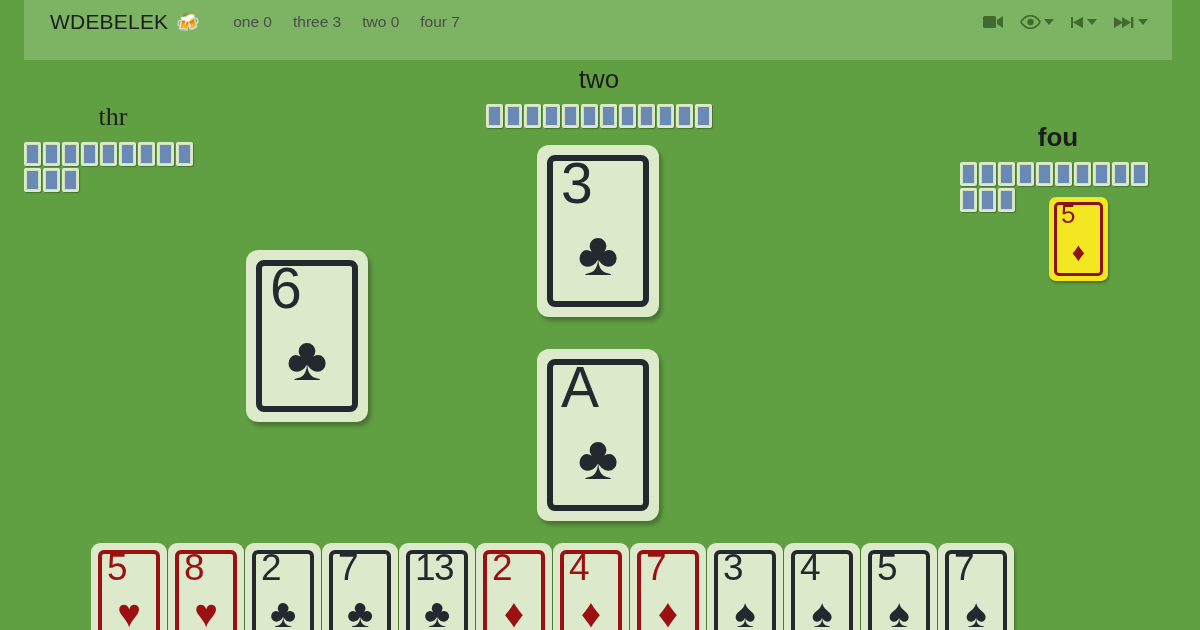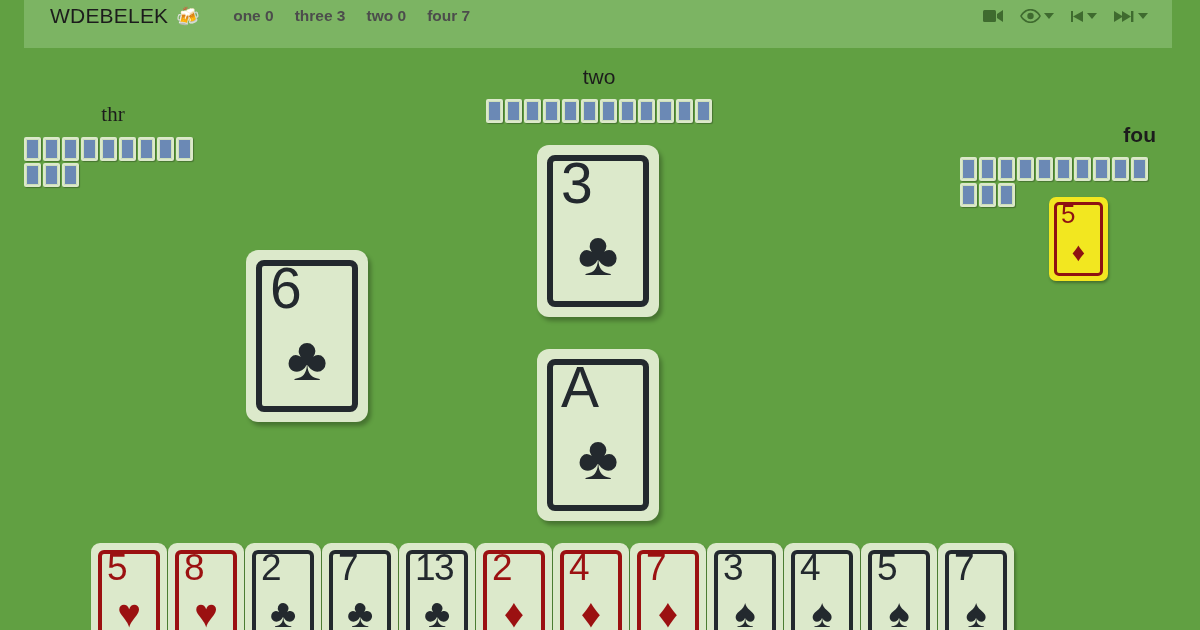--- a/index.html
+++ b/index.html
@@ -12,42 +12,41 @@
   body {
     background: #61a042;
     font-family: "Liberation Sans", sans-serif;
     position: relative;
   }
 
   
   #navbar {
     position: absolute;
     left: 24px; top: 0;
-    width: 1148px; height: 48px;
+    width: 1148px; height: 60px;
     background: #7cb463;
     display: flex;
     align-items: center;
     padding: 0 24px 16px 26px;
   }
   #brand {
     font-size: 21px;
     color: #1c1c1c;
     letter-spacing: 0.2px;
     white-space: nowrap;
     display: flex;
     align-items: center;
     gap: 8px;
   }
   #brand .beer { font-size: 19px; line-height: 1; }
   #nav-scores {
     display: flex;
     align-items: center;
     gap: 21px;
     margin-left: 33px;
-    font-weight: bold;
   }
   .nav-score {
     font-size: 15.5px;
     color: #4c4c4c;
     white-space: nowrap;
   }
   #nav-right {
     margin-left: auto;
     display: flex;
     align-items: center;
@@ -63,28 +62,28 @@
   .caret {
     width: 0; height: 0;
     border-left: 5px solid transparent;
     border-right: 5px solid transparent;
     border-top: 6px solid #3f6b2f;
   }
 
   
   .opponent { position: absolute; }
   .opp-name {
-    font-size: 21px;
+    font-size: 26px;
     color: #1c1c1c;
     text-align: center;
     line-height: 1;
     margin-bottom: 12px;
     white-space: nowrap;
   }
-  .opponent.active .opp-name { font-weight: bold; text-align: right; }
+  .opponent.active .opp-name { font-weight: bold; }
   .mini-row {
     display: flex;
     flex-wrap: wrap;
     gap: 2px;
   }
   .mini-card {
     width: 17px; height: 24px;
     background: #dce9cb;
     border-radius: 2px;
     padding: 2px;

